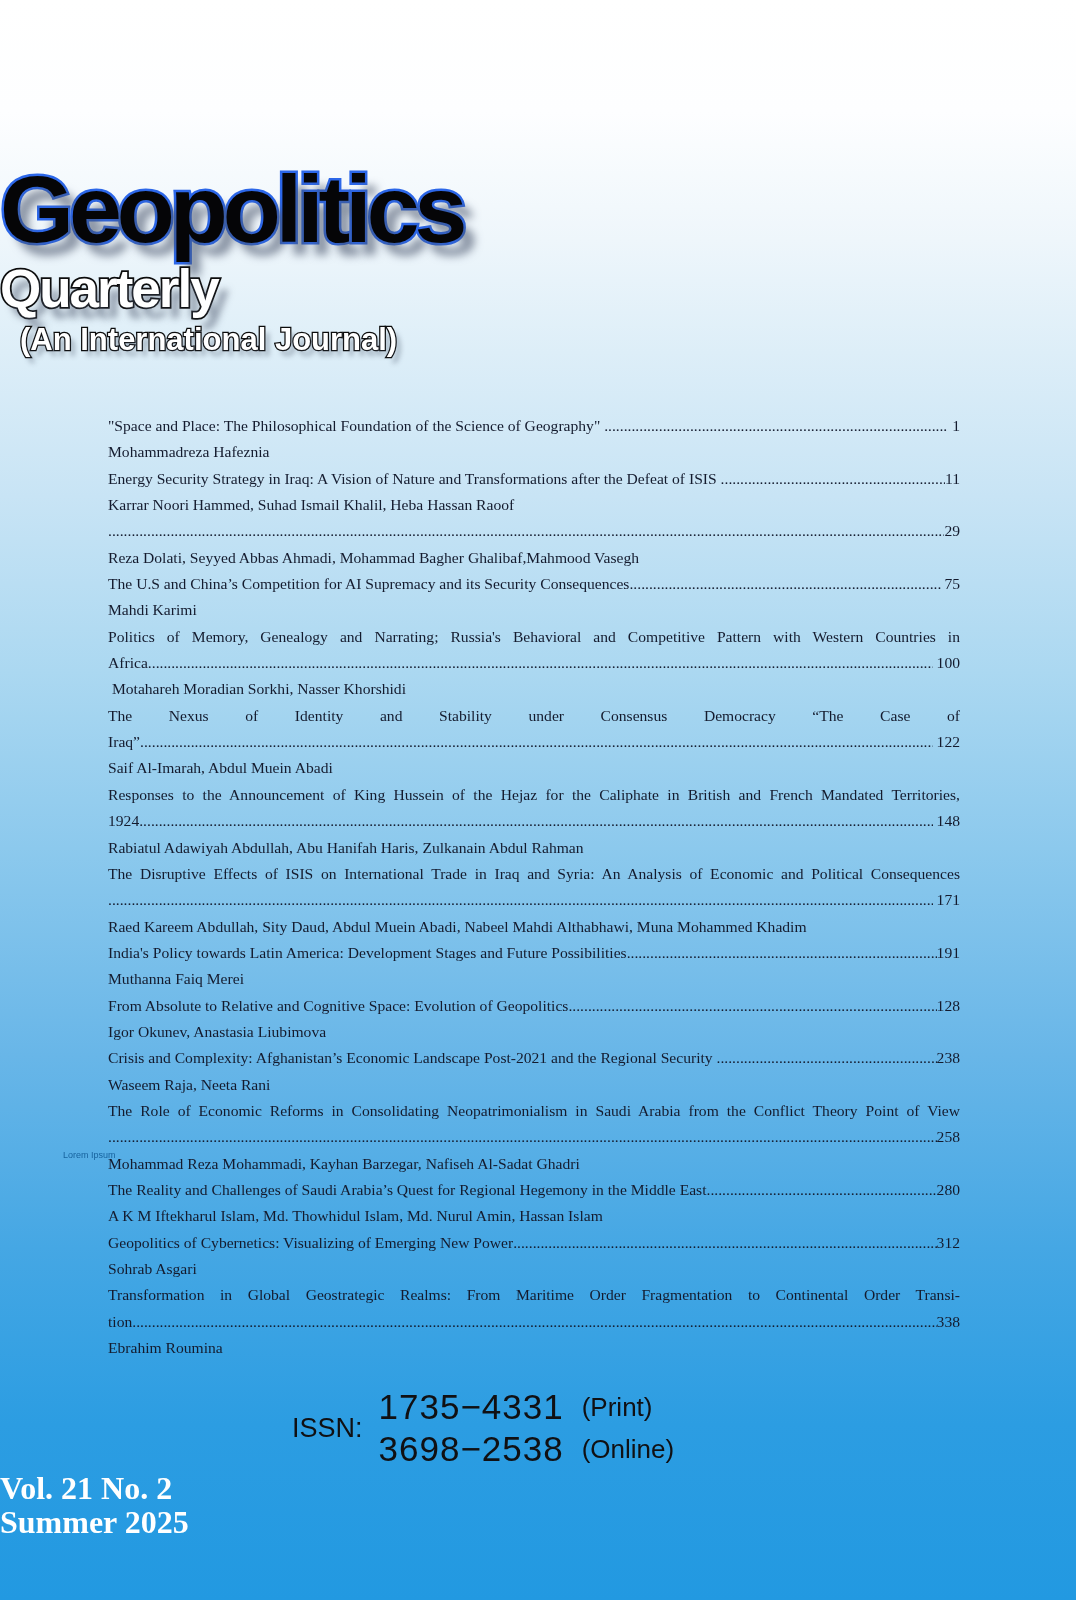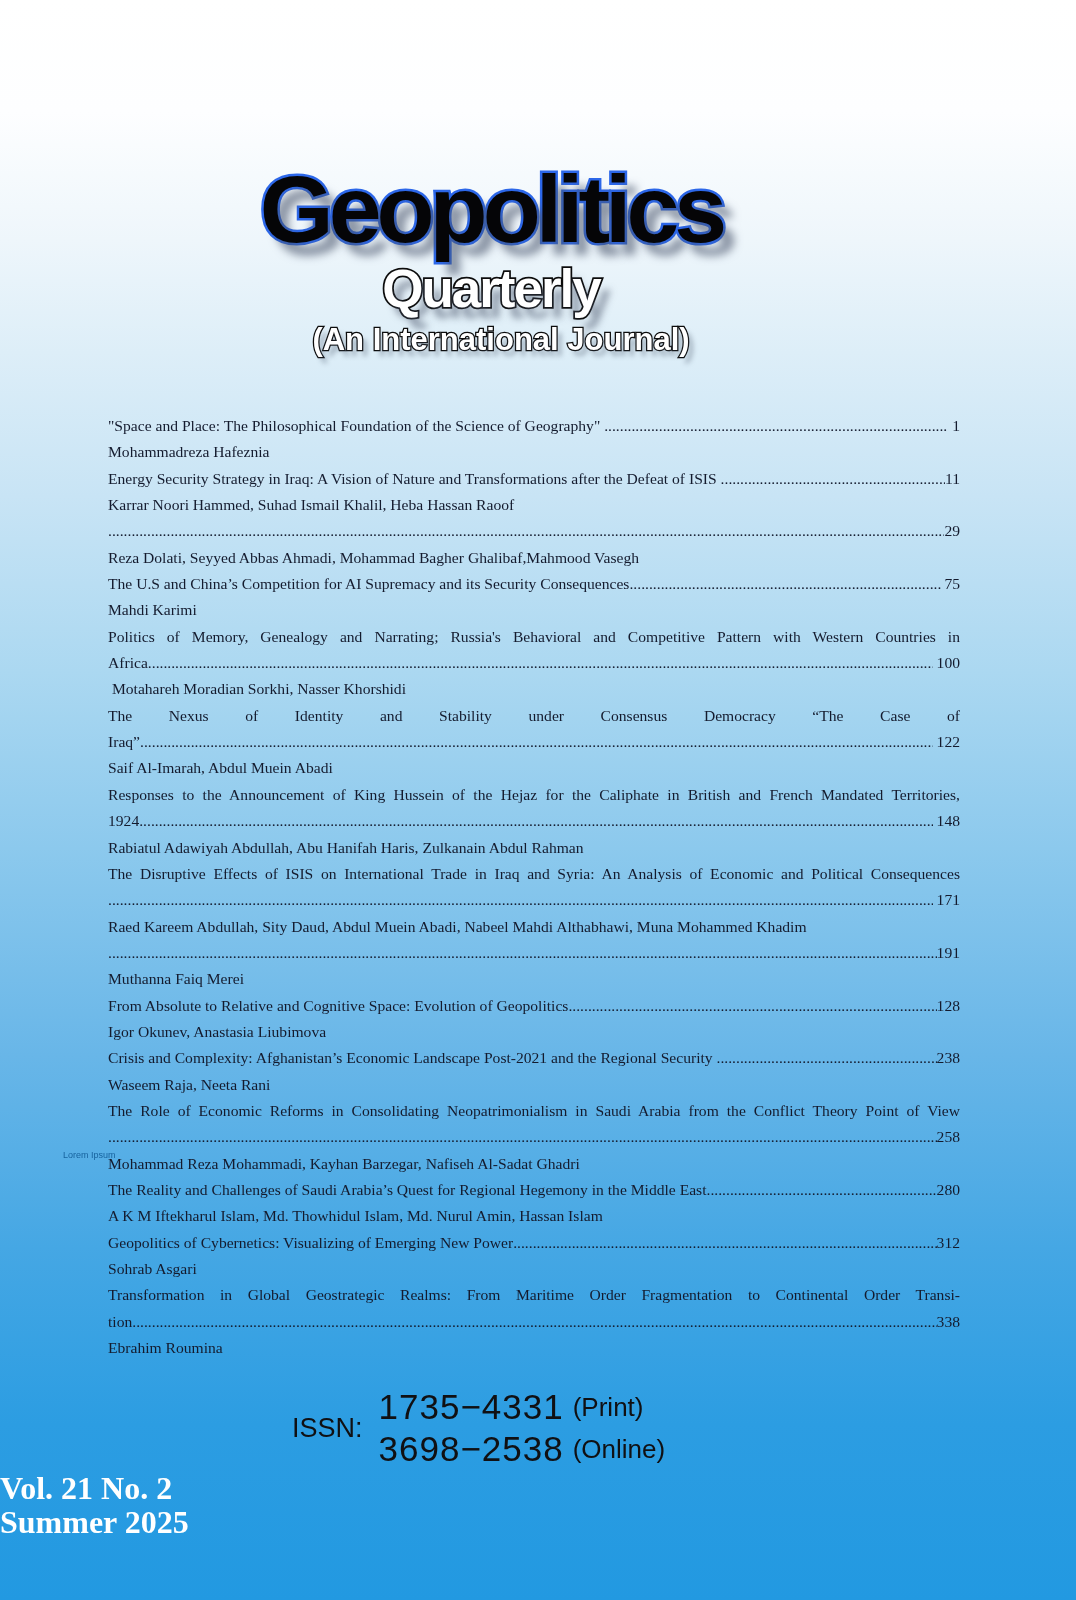--- a/index.html
+++ b/index.html
@@ -5,21 +5,21 @@
   html,body { margin:0; padding:0; }
   body { width:1076px; height:1600px; overflow:hidden; }
   #page {
     position:relative; width:1076px; height:1600px; overflow:hidden;
     background:linear-gradient(180deg,
       #ffffff 0%, #fdfeff 7%, #eef6fb 15%, #ddeef8 22%,
       #c8e4f5 31%, #abd8f1 42%, #8cc9ed 53%, #68b6e8 66%,
       #45a7e4 78%, #2c9de2 89%, #2299e1 100%);
   }
   
-  .header { position:absolute; top:163px; left:0; width:982px; text-align:center;
+  .header { position:absolute; top:163px; left:0; width:982px; text-align:left;
             font-family:"Liberation Sans", sans-serif; font-weight:700; }
   .logo-main {
     font-size:95px; line-height:0.98; letter-spacing:-5px; color:#050507;
     -webkit-text-stroke:5px #2c67e9; paint-order:stroke fill;
     text-shadow:11px 13px 9px rgba(72,84,106,.60);
   }
   .logo-sub {
     margin-top:6px; font-size:53px; line-height:1.0; letter-spacing:-2px; color:#ffffff;
     -webkit-text-stroke:3.5px #0c0c0c; paint-order:stroke fill;
     text-shadow:9px 11px 7px rgba(72,84,106,.55);
@@ -39,21 +39,21 @@
   .toc-lastline .leader { flex:1 1 0; min-width:0; overflow:hidden; white-space:nowrap; }
   .toc-lastline .pg  { white-space:pre; flex:0 0 auto; }
   .toc-author { line-height:26.35px; white-space:pre-wrap; }
   
   .watermark { position:absolute; left:63px; top:1150px;
                font-family:"Liberation Sans", sans-serif; font-size:9px; color:#17639e; }
   
   .issn-row { position:absolute; left:292px; top:1386px; display:flex; align-items:center;
               gap:16px; font-family:"Liberation Sans", sans-serif; font-weight:400; color:#101013; }
   .issn-label { font-size:27px; }
-  .issn-line { line-height:42px; display:flex; align-items:center; gap:9px;text-align:center; }
+  .issn-line { line-height:42px; display:flex; align-items:center; gap:18px;text-align:center; }
   .issn-num  { font-size:35px; letter-spacing:1px; }
   .issn-kind { font-size:26px; }
   .vol-block { position:absolute; left:0; top:1471px; width:990px; text-align:left;
                font-family:"Liberation Serif", serif; font-weight:700; color:#ffffff;
                font-size:32px; line-height:34px; }
 </style>
 </head>
 <body>
 
 <div id="page">
@@ -127,20 +127,21 @@
         <div class="toc-line">The Disruptive Effects of ISIS on International Trade in Iraq and Syria: An Analysis of Economic and Political Consequences</div>
         <div class="toc-lastline">
           <span class="t"></span>
           <span class="leader">........................................................................................................................................................................................................................................................................................................................................................................................................................................................................................................................................................................................................................</span>
           <span class="pg"> 171</span>
         </div>
         <div class="toc-author">Raed Kareem Abdullah, Sity Daud, Abdul Muein Abadi, Nabeel Mahdi Althabhawi, Muna Mohammed Khadim</div>
       </div>
       <div class="toc-entry">
         <div class="toc-lastline">
+          <span class="t">India's Policy towards Latin America: Development Stages and Future Possibilities</span>
           <span class="leader">........................................................................................................................................................................................................................................................................................................................................................................................................................................................................................................................................................................................................................</span>
           <span class="pg">191</span>
         </div>
         <div class="toc-author">Muthanna Faiq Merei</div>
       </div>
       <div class="toc-entry">
         <div class="toc-lastline">
           <span class="t">From Absolute to Relative and Cognitive Space: Evolution of Geopolitics</span>
           <span class="leader">........................................................................................................................................................................................................................................................................................................................................................................................................................................................................................................................................................................................................................</span>
           <span class="pg">128</span>

